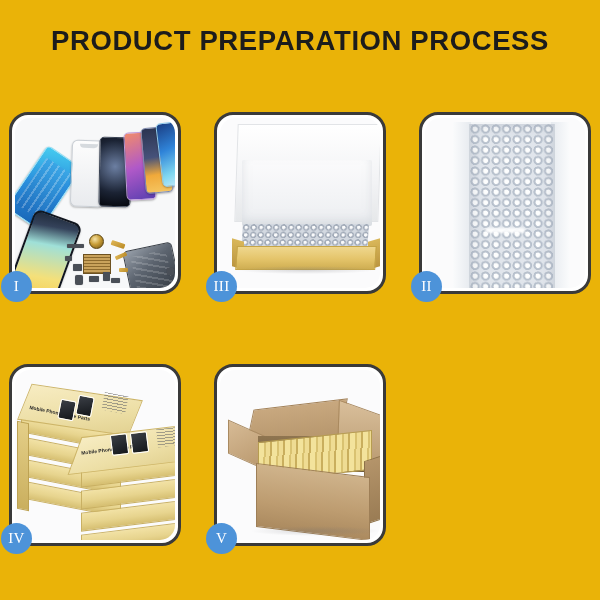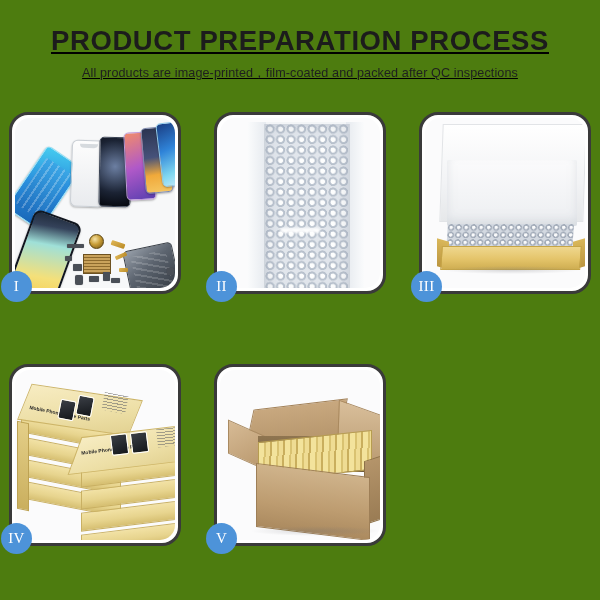--- a/index.html
+++ b/index.html
@@ -12,22 +12,21 @@
     height: 600px;
     overflow: hidden;
     font-family: "Liberation Sans", sans-serif;
     position: relative;
   }
 
   .page {
     width: 600px;
     height: 600px;
     position: relative;
-    background: #4d7c0f;
-    text-decoration: underline;
+    background: #eab308;
   }
 
   
   .header {
     text-align: center;
     padding-top: 27px;
   }
   .title {
     font-family: "Liberation Sans", sans-serif;
     font-size: 27.5px;
@@ -373,21 +372,20 @@
     background: radial-gradient(ellipse at center, rgba(110,110,115,.25), rgba(255,255,255,0) 70%);
   }
 </style>
 </head>
 <body>
 
 <div class="page">
 
   <div class="header">
     <div class="title">PRODUCT PREPARATION PROCESS</div>
-    <div class="subtitle">All products are image-printed，film-coated and packed after QC inspections</div>
   </div>
 
   <div class="grid">
 
     <div class="panel">
       <div class="panel-media">
         <div class="stage">
           <div class="p1-bg"></div>
           <div class="ph ph-blue"></div>
           <div class="ph ph-glass"></div>
@@ -413,43 +411,43 @@
           <div class="part" style="left:152px;top:150px;width:7px;height:7px;"></div>
 
         </div>
       </div>
       <div class="badge">I</div>
     </div>
 
     <div class="panel">
       <div class="panel-media">
         <div class="stage">
-          <div class="bw-outer"></div>
-          <div class="bw-edgeL"></div>
-          <div class="bw-edgeR"></div>
-          <div class="bw-sheet"></div>
-          <div class="bw-highlight"></div>
-        </div>
-      </div>
-      <div class="badge">II</div>
-    </div>
-
-    <div class="panel">
-      <div class="panel-media">
-        <div class="stage">
           <div class="b3-lid"></div>
           <div class="b3-foam"></div>
           <div class="b3-bubbles"></div>
           <div class="b3-sideL"></div>
           <div class="b3-sideR"></div>
           <div class="b3-front"></div>
           <div class="b3-shadow"></div>
         </div>
       </div>
       <div class="badge">III</div>
+    </div>
+
+    <div class="panel">
+      <div class="panel-media">
+        <div class="stage">
+          <div class="bw-outer"></div>
+          <div class="bw-edgeL"></div>
+          <div class="bw-edgeR"></div>
+          <div class="bw-sheet"></div>
+          <div class="bw-highlight"></div>
+        </div>
+      </div>
+      <div class="badge">II</div>
     </div>
 
     <div class="panel">
       <div class="panel-media">
         <div class="stage">
 
           <div class="stackbox" style="left:6px;top:54px;width:98px;height:16px;transform:skewY(11deg);"></div>
           <div class="stackbox" style="left:6px;top:76px;width:98px;height:16px;transform:skewY(11deg);"></div>
           <div class="stackbox" style="left:6px;top:98px;width:98px;height:16px;transform:skewY(11deg);"></div>
           <div class="stackbox" style="left:6px;top:120px;width:98px;height:16px;transform:skewY(11deg);"></div>

